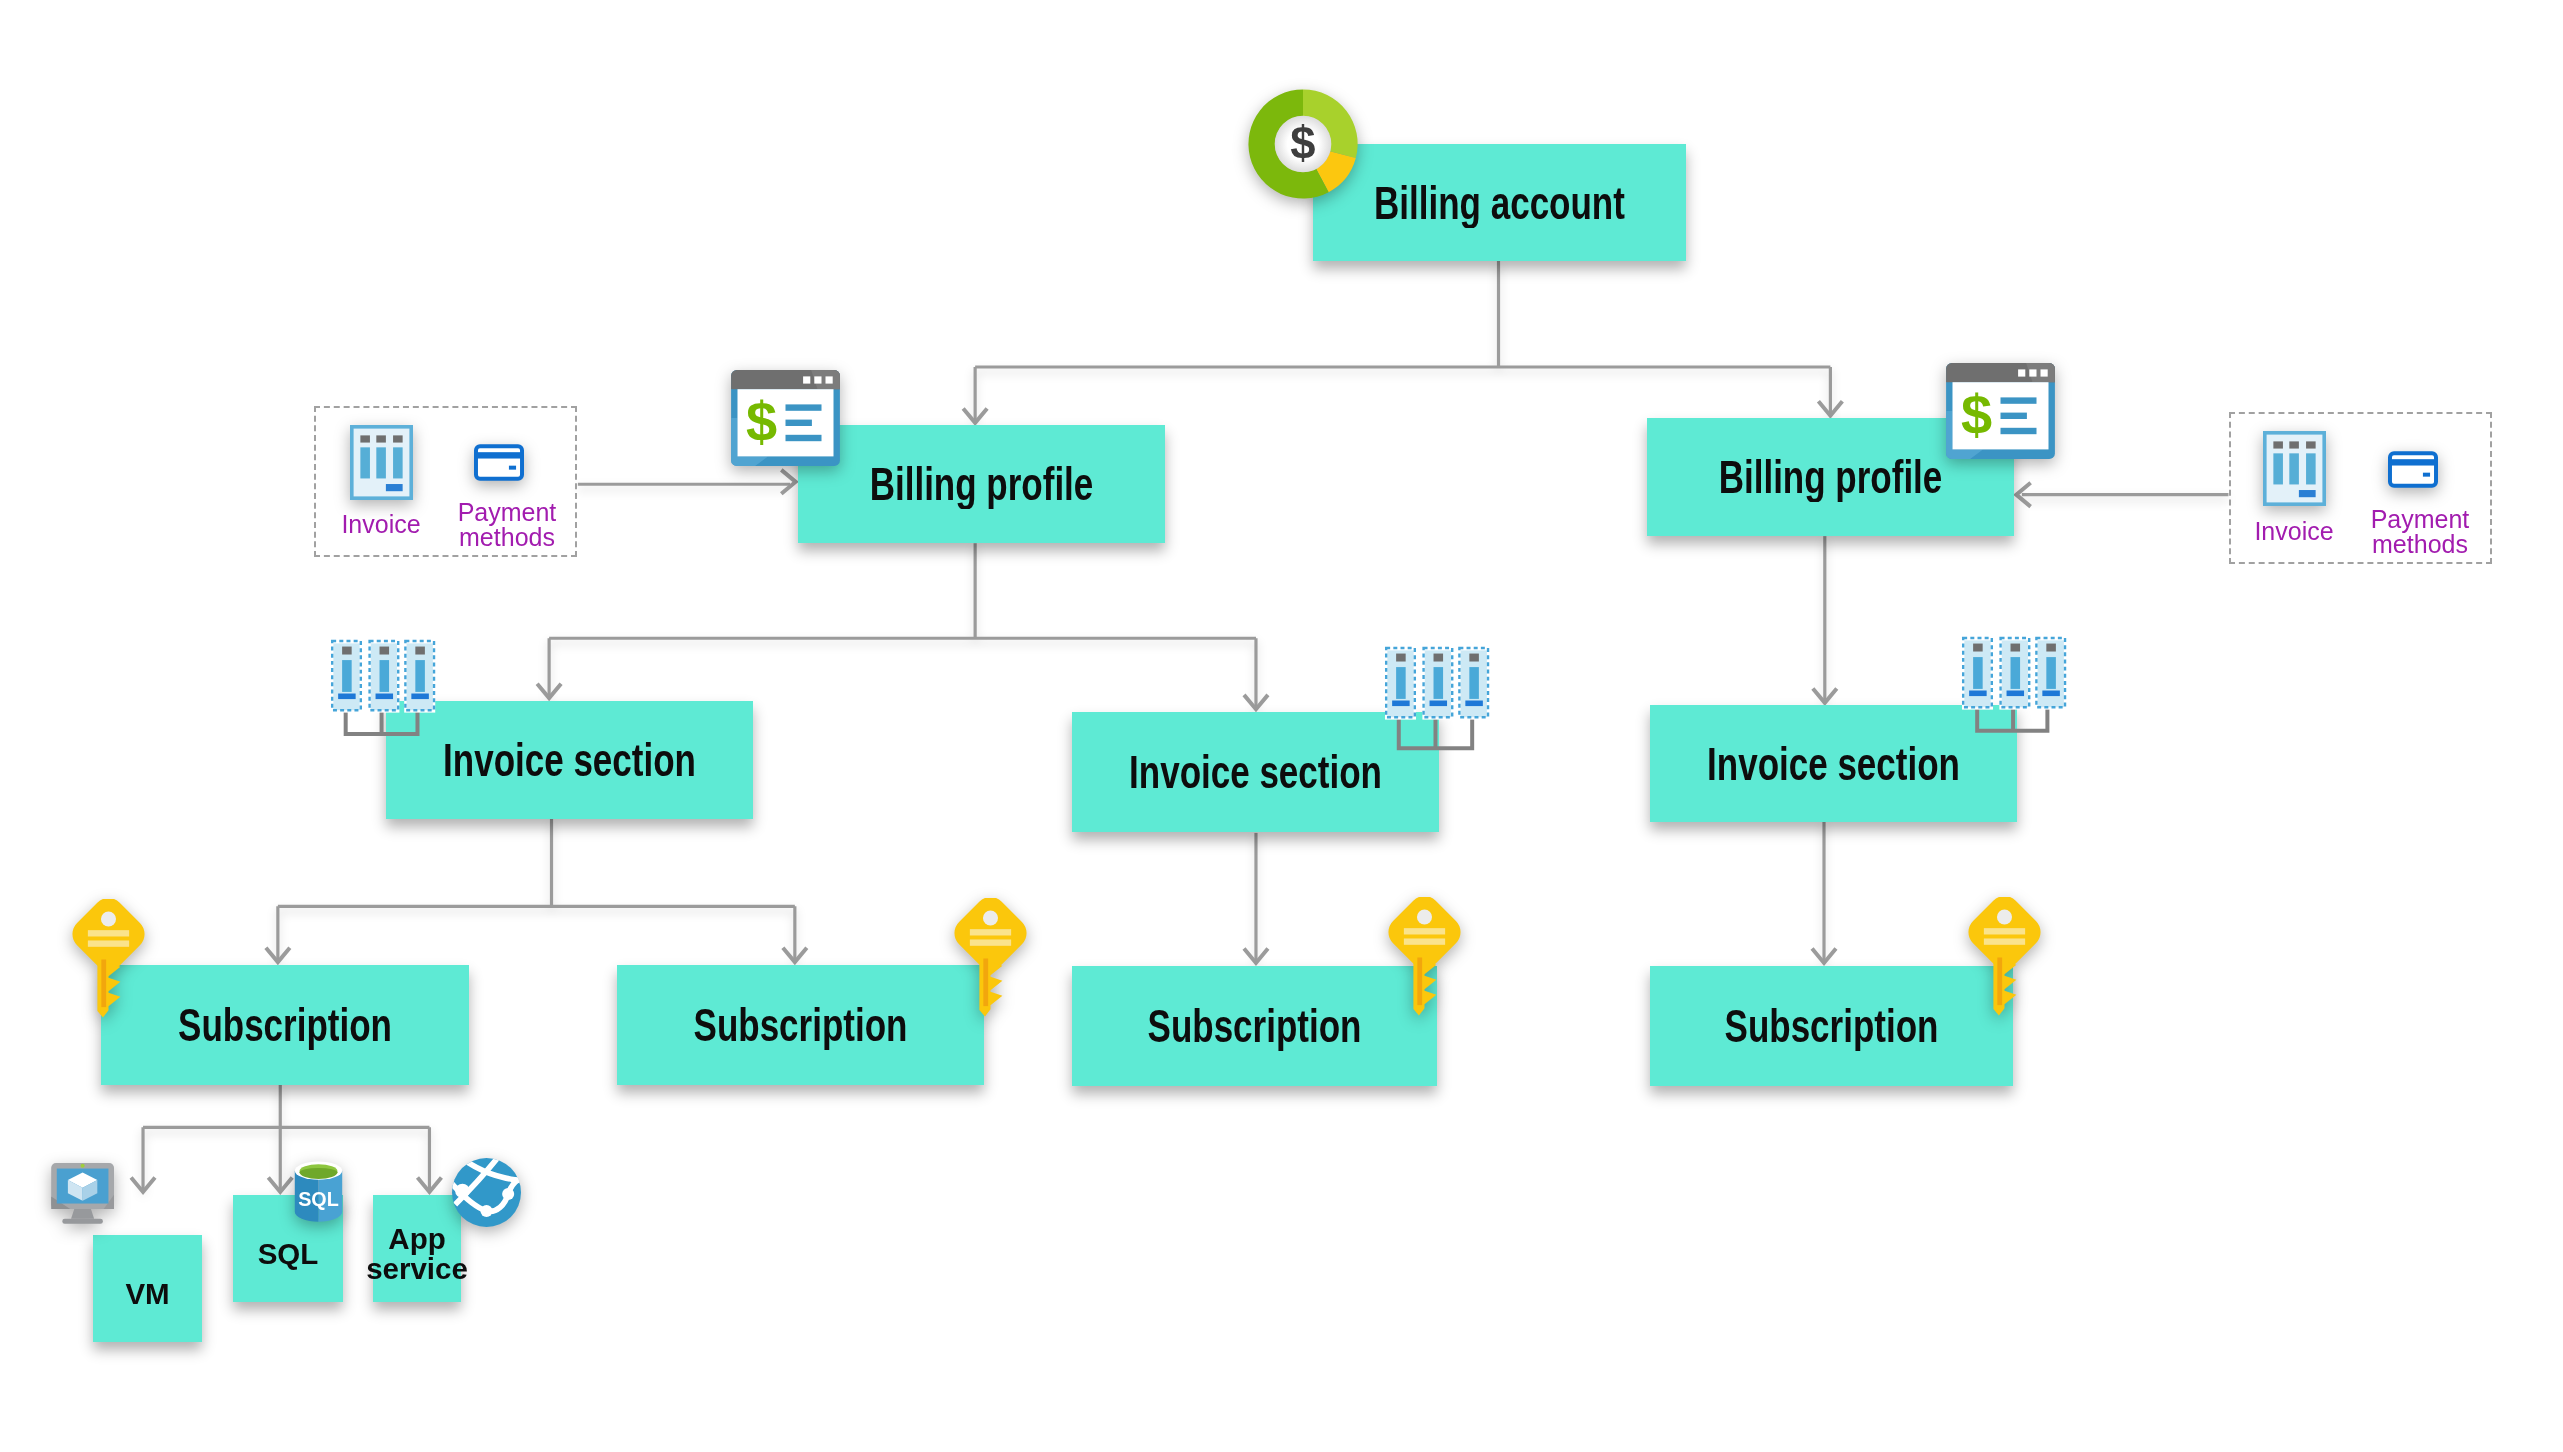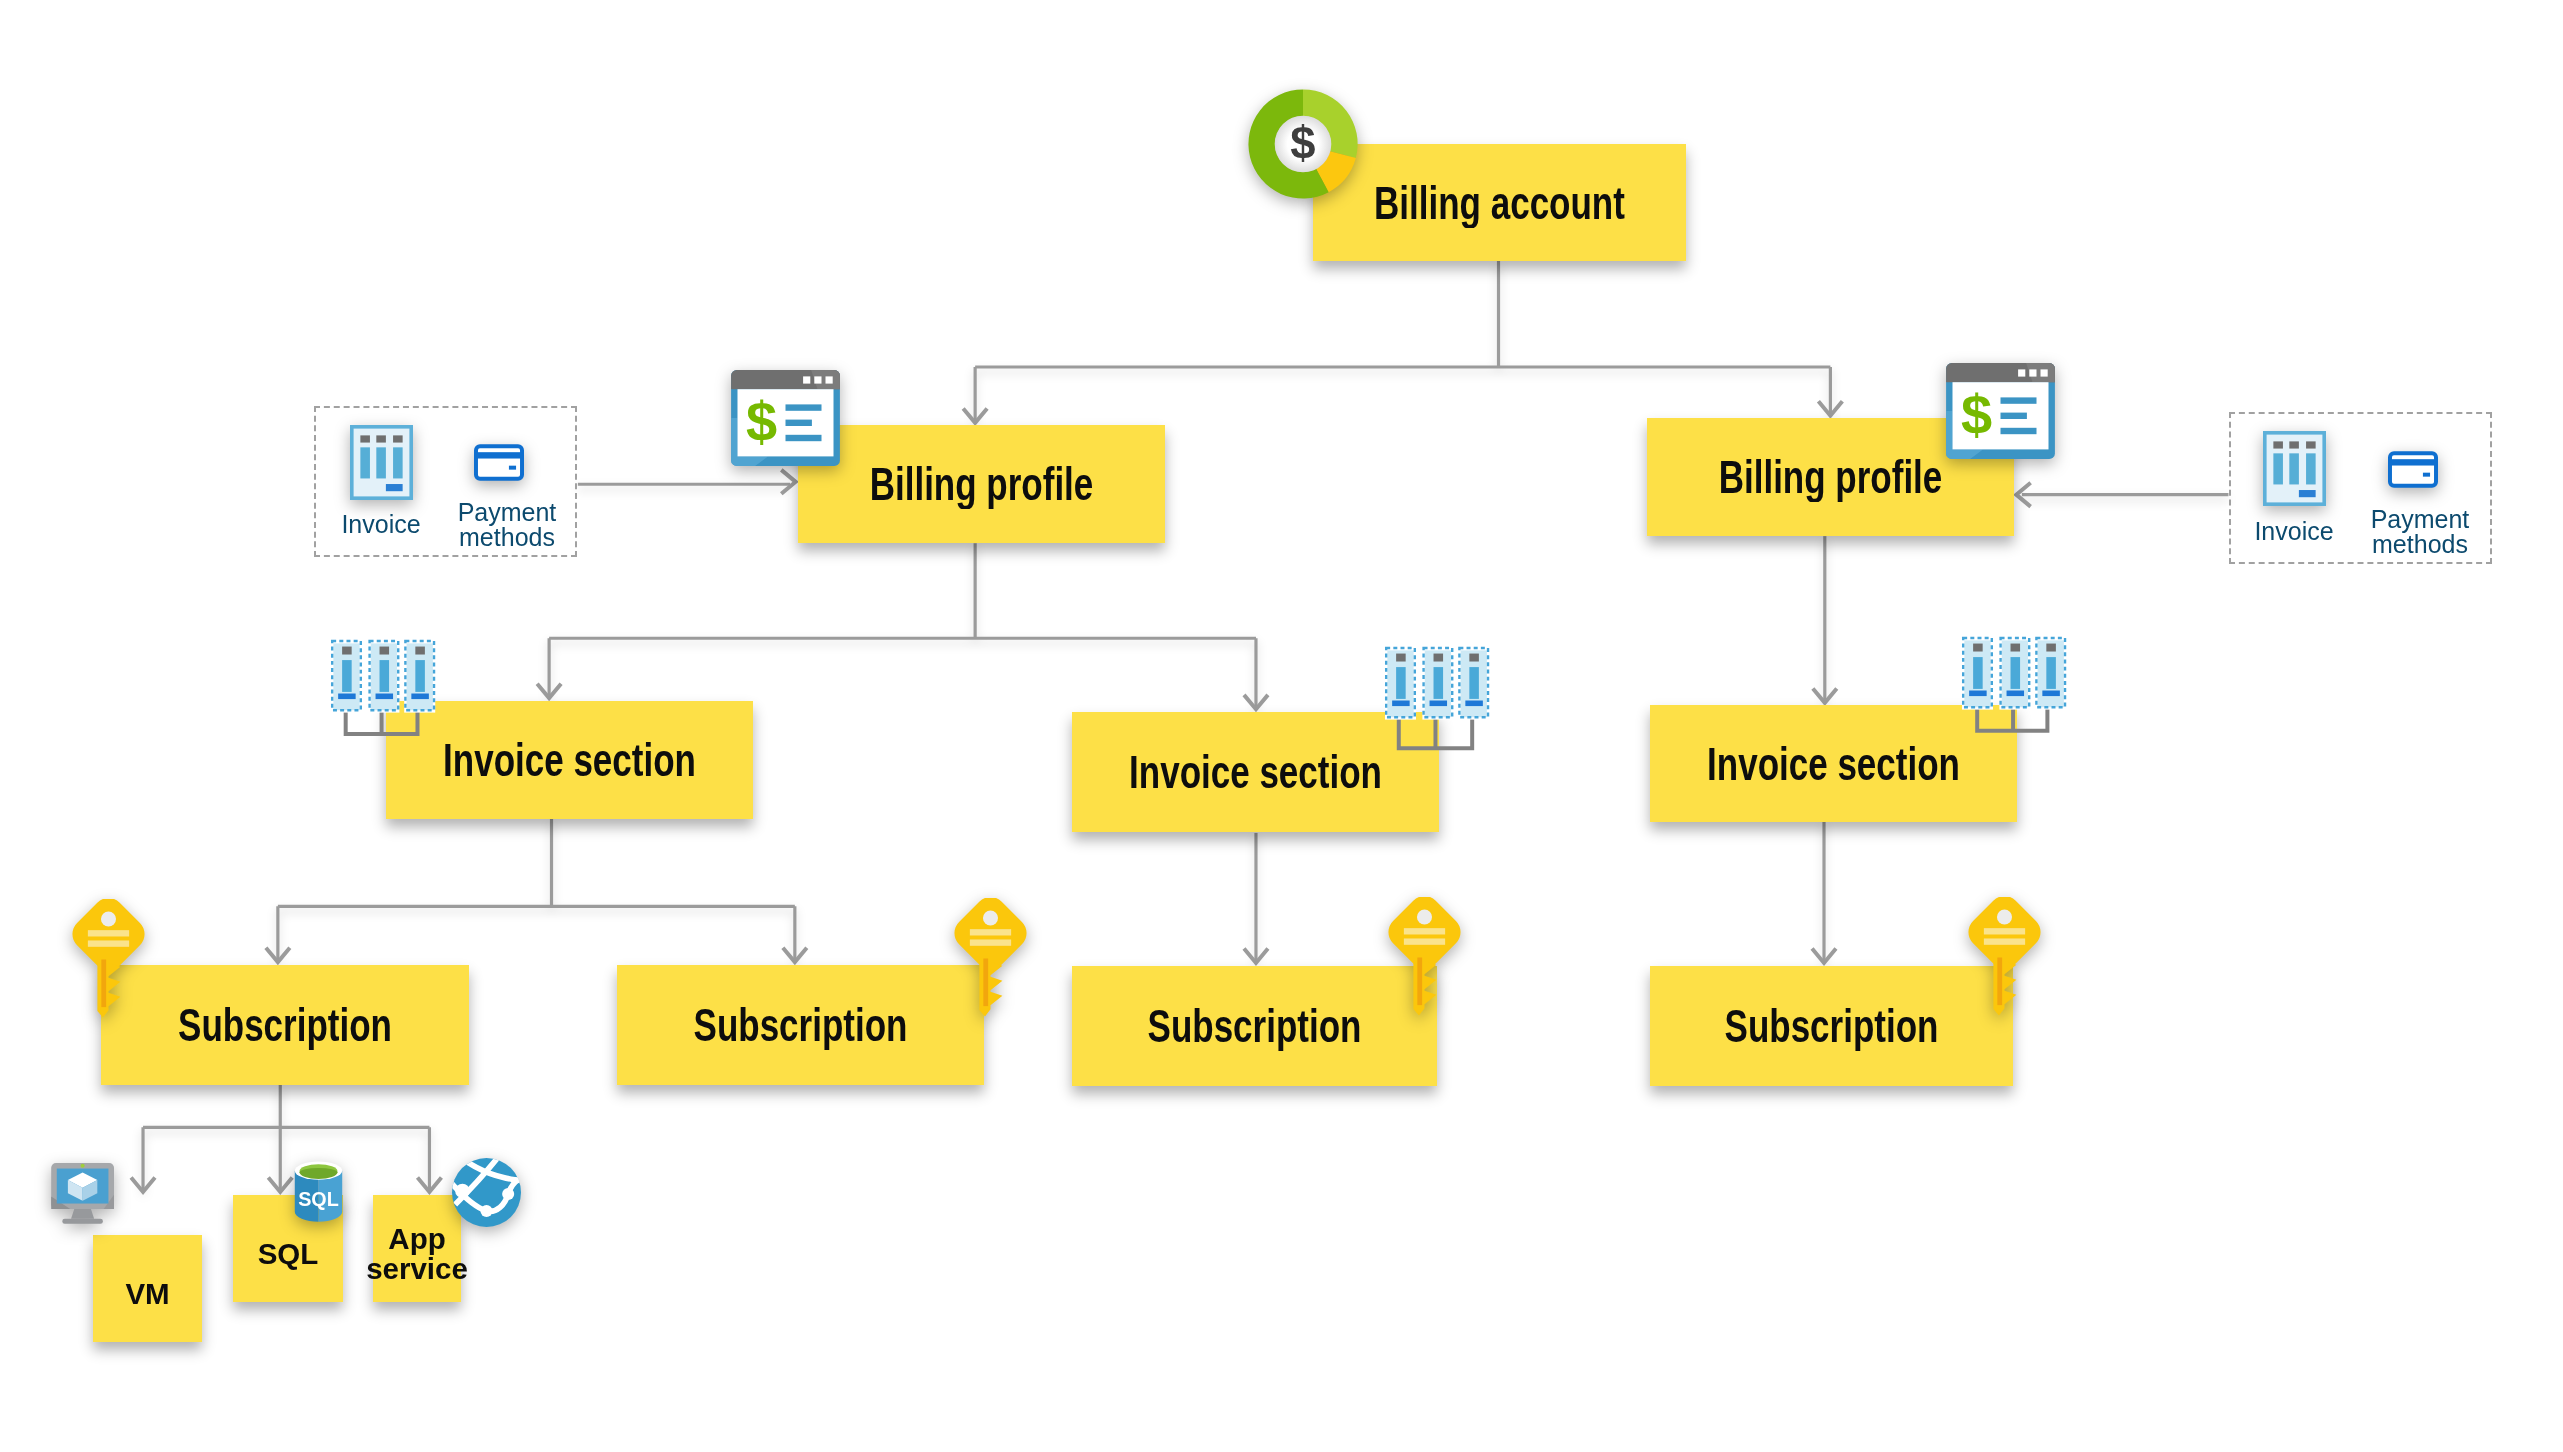--- a/index.html
+++ b/index.html
@@ -1,20 +1,20 @@
 <!DOCTYPE html>
 <html style="font-size:12.8px"><head>
 <meta charset="utf-8">
 <style>
 html,body{margin:0;padding:0;background:#fff;}
 body{width:2563px;height:1452px;position:relative;overflow:hidden;font-family:"Liberation Sans",sans-serif;}
-.box{position:absolute;background:#fde047;box-shadow:0 8px 12.8px rgba(0,0,0,.30);display:flex;align-items:center;justify-content:center;font-weight:bold;font-size:35px;color:#0d0d0d;text-align:center;}
+.box{position:absolute;background:#5eead4;box-shadow:0 8px 12.8px rgba(0,0,0,.30);display:flex;align-items:center;justify-content:center;font-weight:bold;font-size:35px;color:#0d0d0d;text-align:center;}
 .box>span{display:inline-block;transform:scaleY(1.30);}
 .abs{position:absolute;}
-.lbl{position:absolute;color:#0c4a6e;font-size:25px;font-weight:400;text-align:center;line-height:25px;}
+.lbl{position:absolute;color:#a21caf;font-size:25px;font-weight:400;text-align:center;line-height:25px;}
 .dash{position:absolute;border:2.4px dashed #a1a1a1;}
 svg{display:block}
 #lines{position:absolute;left:0;top:0;}
 #over{position:absolute;left:0;top:0;}
 .ic{position:absolute;filter:drop-shadow(0 5.6px 7.2px rgba(0,0,0,.30));}
 </style>
 </head>
 <body>
 
 <svg id="lines" width="2563" height="1452" viewBox="0 0 3212 1820">

